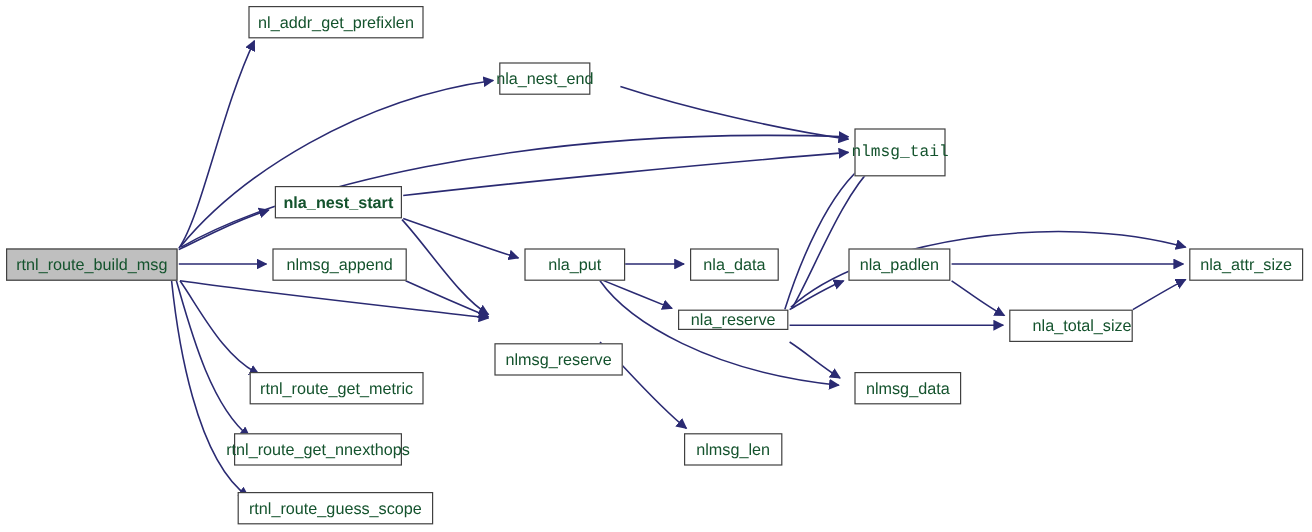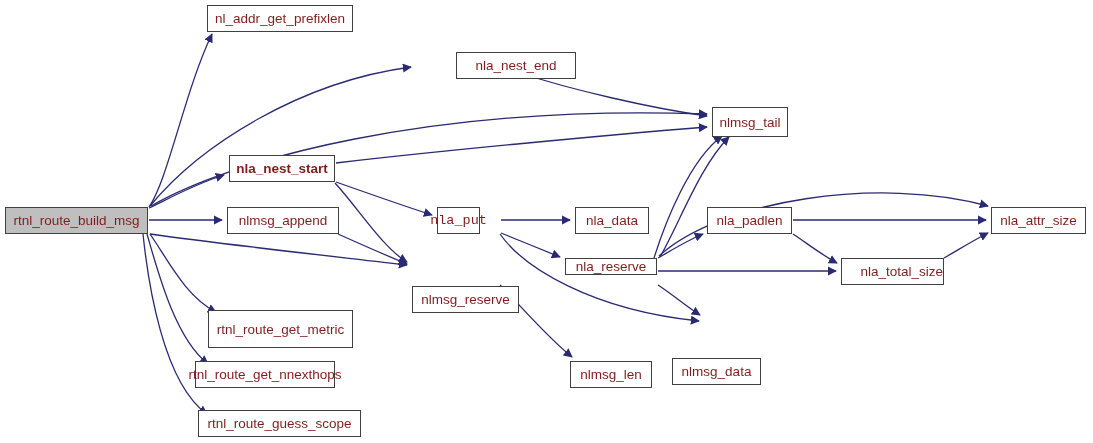--- a/index.html
+++ b/index.html
@@ -1,21 +1,21 @@
 <!DOCTYPE html>
 <html><head>
 <meta charset="utf-8">
 <style>
   html,body{margin:0;padding:0;background:#ffffff;}
   #stage{position:relative;width:1093px;height:443px;background:#ffffff;
          font-family:"Liberation Sans","DejaVu Sans",sans-serif;overflow:hidden;}
   svg#edges{position:absolute;left:0;top:0;width:1093px;height:443px;}
   .node{position:absolute;box-sizing:border-box;border:1px solid #404040;
         background:#ffffff;display:flex;align-items:center;justify-content:center;
-        font-size:13.5px;color:#7f1d1d;white-space:nowrap;letter-spacing:0px;}
+        font-size:13.5px;color:#14532d;white-space:nowrap;letter-spacing:0px;}
   .node.highlight{background:#bfbfbf;border-color:#404040;}
   .node span{pointer-events:none;}
 </style>
 </head>
 <body>
 
 <div id="stage">
   <svg id="edges" xmlns="http://www.w3.org/2000/svg">
     <defs>
       <marker id="arrow" viewBox="0 0 10 10" refX="9" refY="5" markerWidth="7" markerHeight="7" orient="auto-start-reverse">
@@ -52,57 +52,57 @@
         <path d="M944,258 C958,250 974,240 988,233" marker-end="url(#arrow)" stroke="#2a2a72"></path>
       </g>
   </svg>
   <div id="node-layer">
       <div class="node highlight" style="left: 5px; top: 207px; width: 143px; height: 27px;">
         <span>rtnl_route_build_msg</span>
       </div>
       <div class="node" style="left: 207px; top: 5px; width: 146px; height: 27px;">
         <span>nl_addr_get_prefixlen</span>
       </div>
-      <div class="node" style="left: 416px; top: 52px; width: 120px; height: 27px; margin-left: 40px;">
+      <div class="node" style="left: 416px; top: 52px; width: 76px; height: 27px;">
         <span>nla_nest_end</span>
       </div>
-      <div class="node" style="left: 712px; top: 107px; width: 76px; height: 30px;">
+      <div class="node" style="left: 712px; top: 107px; width: 76px; height: 40px; font-family: Liberation Mono, monospace;">
         <span>nlmsg_tail</span>
       </div>
       <div class="node" style="left: 229px; top: 155px; width: 106px; height: 27px; font-weight: bold;">
         <span>nla_nest_start</span>
       </div>
       <div class="node" style="left: 227px; top: 207px; width: 112px; height: 27px;">
         <span>nlmsg_append</span>
       </div>
-      <div class="node" style="left: 437px; top: 207px; width: 43px; height: 27px; font-family: Liberation Mono, monospace;">
+      <div class="node" style="left: 437px; top: 207px; width: 84px; height: 27px;">
         <span>nla_put</span>
       </div>
       <div class="node" style="left: 575px; top: 207px; width: 74px; height: 27px;">
         <span>nla_data</span>
       </div>
       <div class="node" style="left: 707px; top: 207px; width: 85px; height: 27px;">
         <span>nla_padlen</span>
       </div>
       <div class="node" style="left: 991px; top: 207px; width: 95px; height: 27px;">
         <span>nla_attr_size</span>
       </div>
       <div class="node" style="left: 412px; top: 258px; width: 107px; height: 27px; margin-top: 28px;">
         <span>nlmsg_reserve</span>
       </div>
       <div class="node" style="left: 565px; top: 258px; width: 92px; height: 17px;">
         <span>nla_reserve</span>
       </div>
       <div class="node" style="left: 841px; top: 258px; width: 103px; height: 27px; justify-content: flex-end;">
         <span>nla_total_size</span>
       </div>
-      <div class="node" style="left: 672px; top: 310px; width: 89px; height: 27px; margin-top: 48px;">
+      <div class="node" style="left: 712px; top: 310px; width: 89px; height: 27px;">
         <span>nlmsg_data</span>
       </div>
-      <div class="node" style="left: 208px; top: 310px; width: 145px; height: 38px;">
+      <div class="node" style="left: 208px; top: 310px; width: 145px; height: 27px;">
         <span>rtnl_route_get_metric</span>
       </div>
       <div class="node" style="left: 570px; top: 361px; width: 82px; height: 27px;">
         <span>nlmsg_len</span>
       </div>
       <div class="node" style="left: 195px; top: 361px; width: 140px; height: 27px;">
         <span>rtnl_route_get_nnexthops</span>
       </div>
       <div class="node" style="left: 198px; top: 410px; width: 163px; height: 27px;">
         <span>rtnl_route_guess_scope</span>

